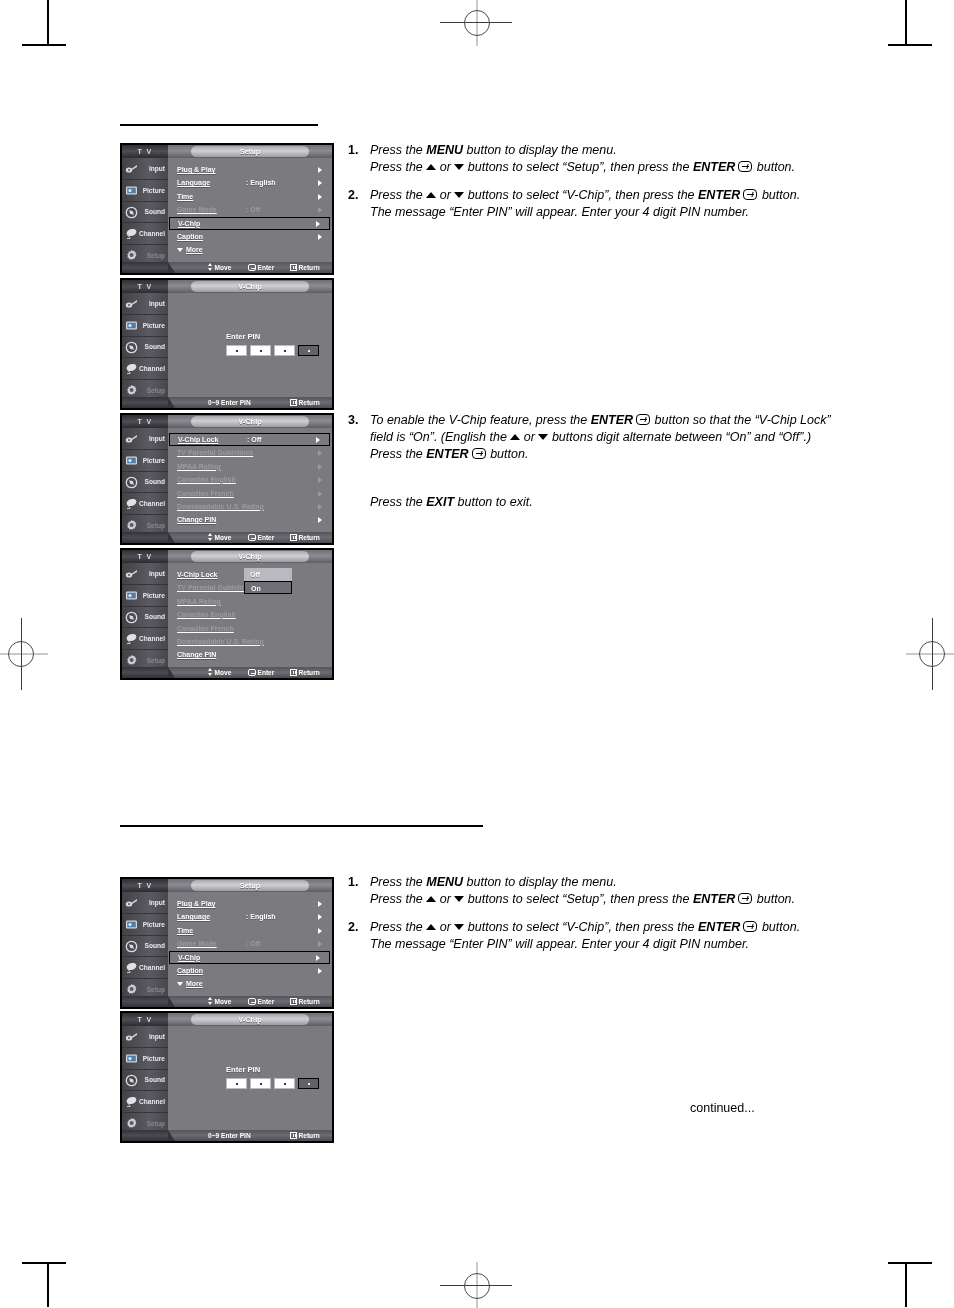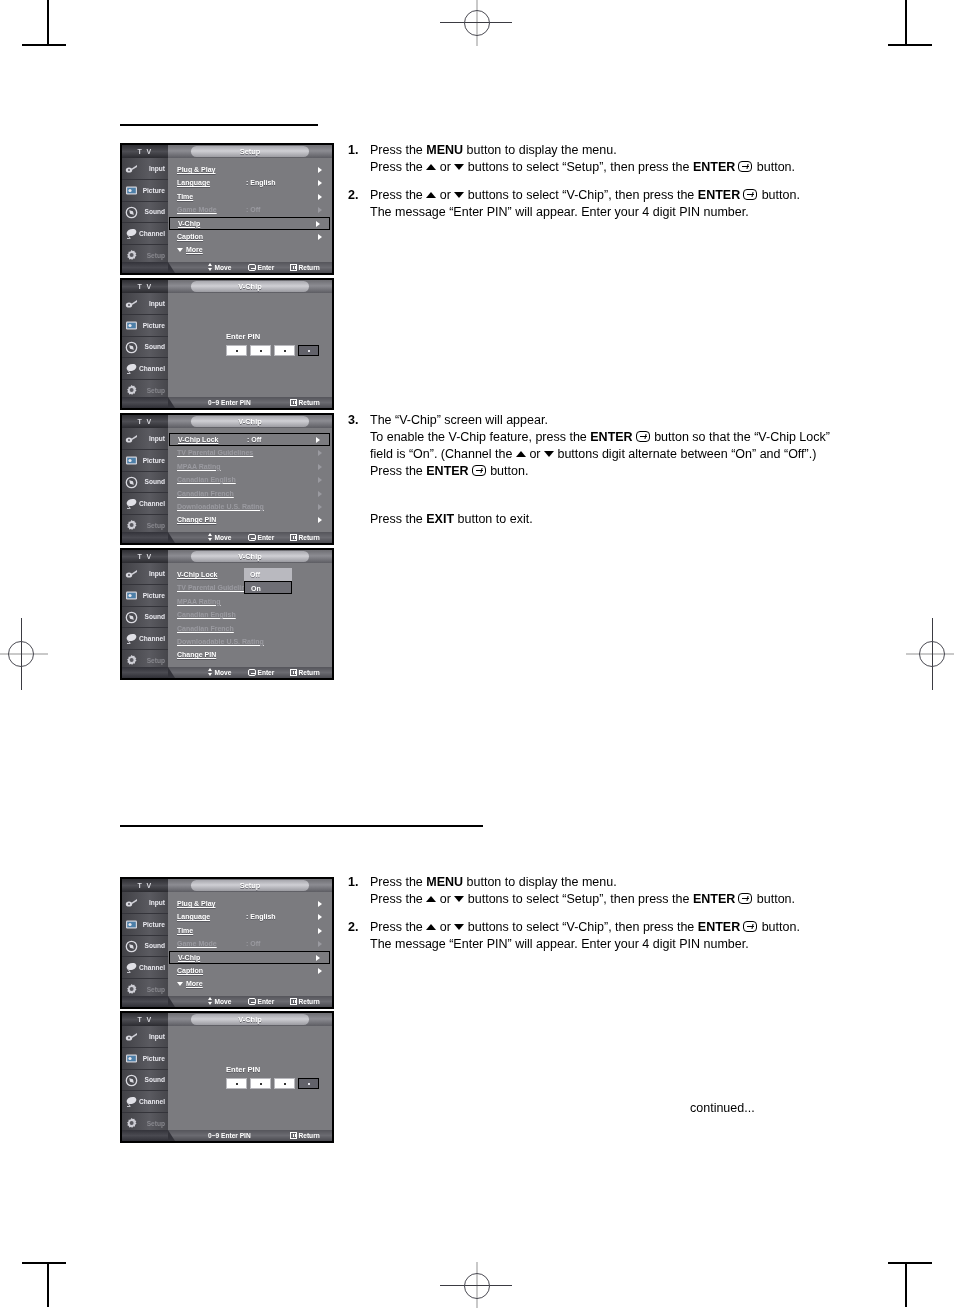--- a/index.html
+++ b/index.html
@@ -39,20 +39,21 @@
   .step-num {
     width: 22px;
     flex: 0 0 22px;
     font-weight: bold;
     font-size: 12.5px;
     line-height: 17px;
   }
   .step-body {
     font-size: 12.5px;
     line-height: 17px;
+    font-style: italic;
   }
   .step-body p { margin: 0; }
   .step-body p.gap { margin-top: 31px; }
   b { font-weight: bold; }
   .arrow-up, .arrow-dn {
     display: inline-block;
     width: 0; height: 0;
     border-left: 5px solid transparent;
     border-right: 5px solid transparent;
     position: relative;
@@ -723,23 +724,22 @@
       <p><span>Press the </span><span class="arrow-up"></span><span> or </span><span class="arrow-dn"></span><span> buttons to select “V-Chip”, then press the </span><b>ENTER</b><span class="enterglyph"></span><span> button.</span></p>
       <p>The message “Enter PIN” will appear. Enter your 4 digit PIN number.</p>
     </div>
   </div>
 </div>
 
 <div class="steps" style="left:348px; top:412px; width:500px;">
   <div class="step">
     <div class="step-num">3.</div>
     <div class="step-body">
-      <p>The “V-Chip” screen will appear.</p>
       <p><span>To enable the V-Chip feature, press the </span><b>ENTER</b><span class="enterglyph"></span><span> button so that the “V-Chip Lock”</span></p>
-      <p><span>field is “On”. (Channel the </span><span class="arrow-up"></span><span> or </span><span class="arrow-dn"></span><span> buttons digit alternate between “On” and “Off”.)</span></p>
+      <p><span>field is “On”. (English the </span><span class="arrow-up"></span><span> or </span><span class="arrow-dn"></span><span> buttons digit alternate between “On” and “Off”.)</span></p>
       <p><span>Press the </span><b>ENTER</b><span class="enterglyph"></span><span> button.</span></p>
       <p class="gap"><span>Press the </span><b>EXIT</b><span> button to exit.</span></p>
     </div>
   </div>
 </div>
 
 <div class="osd" style="left:120px; top:877px;">
   <div class="osd-top">
     <div class="osd-tvlabel">T V</div>
     <div class="osd-titlebar">

